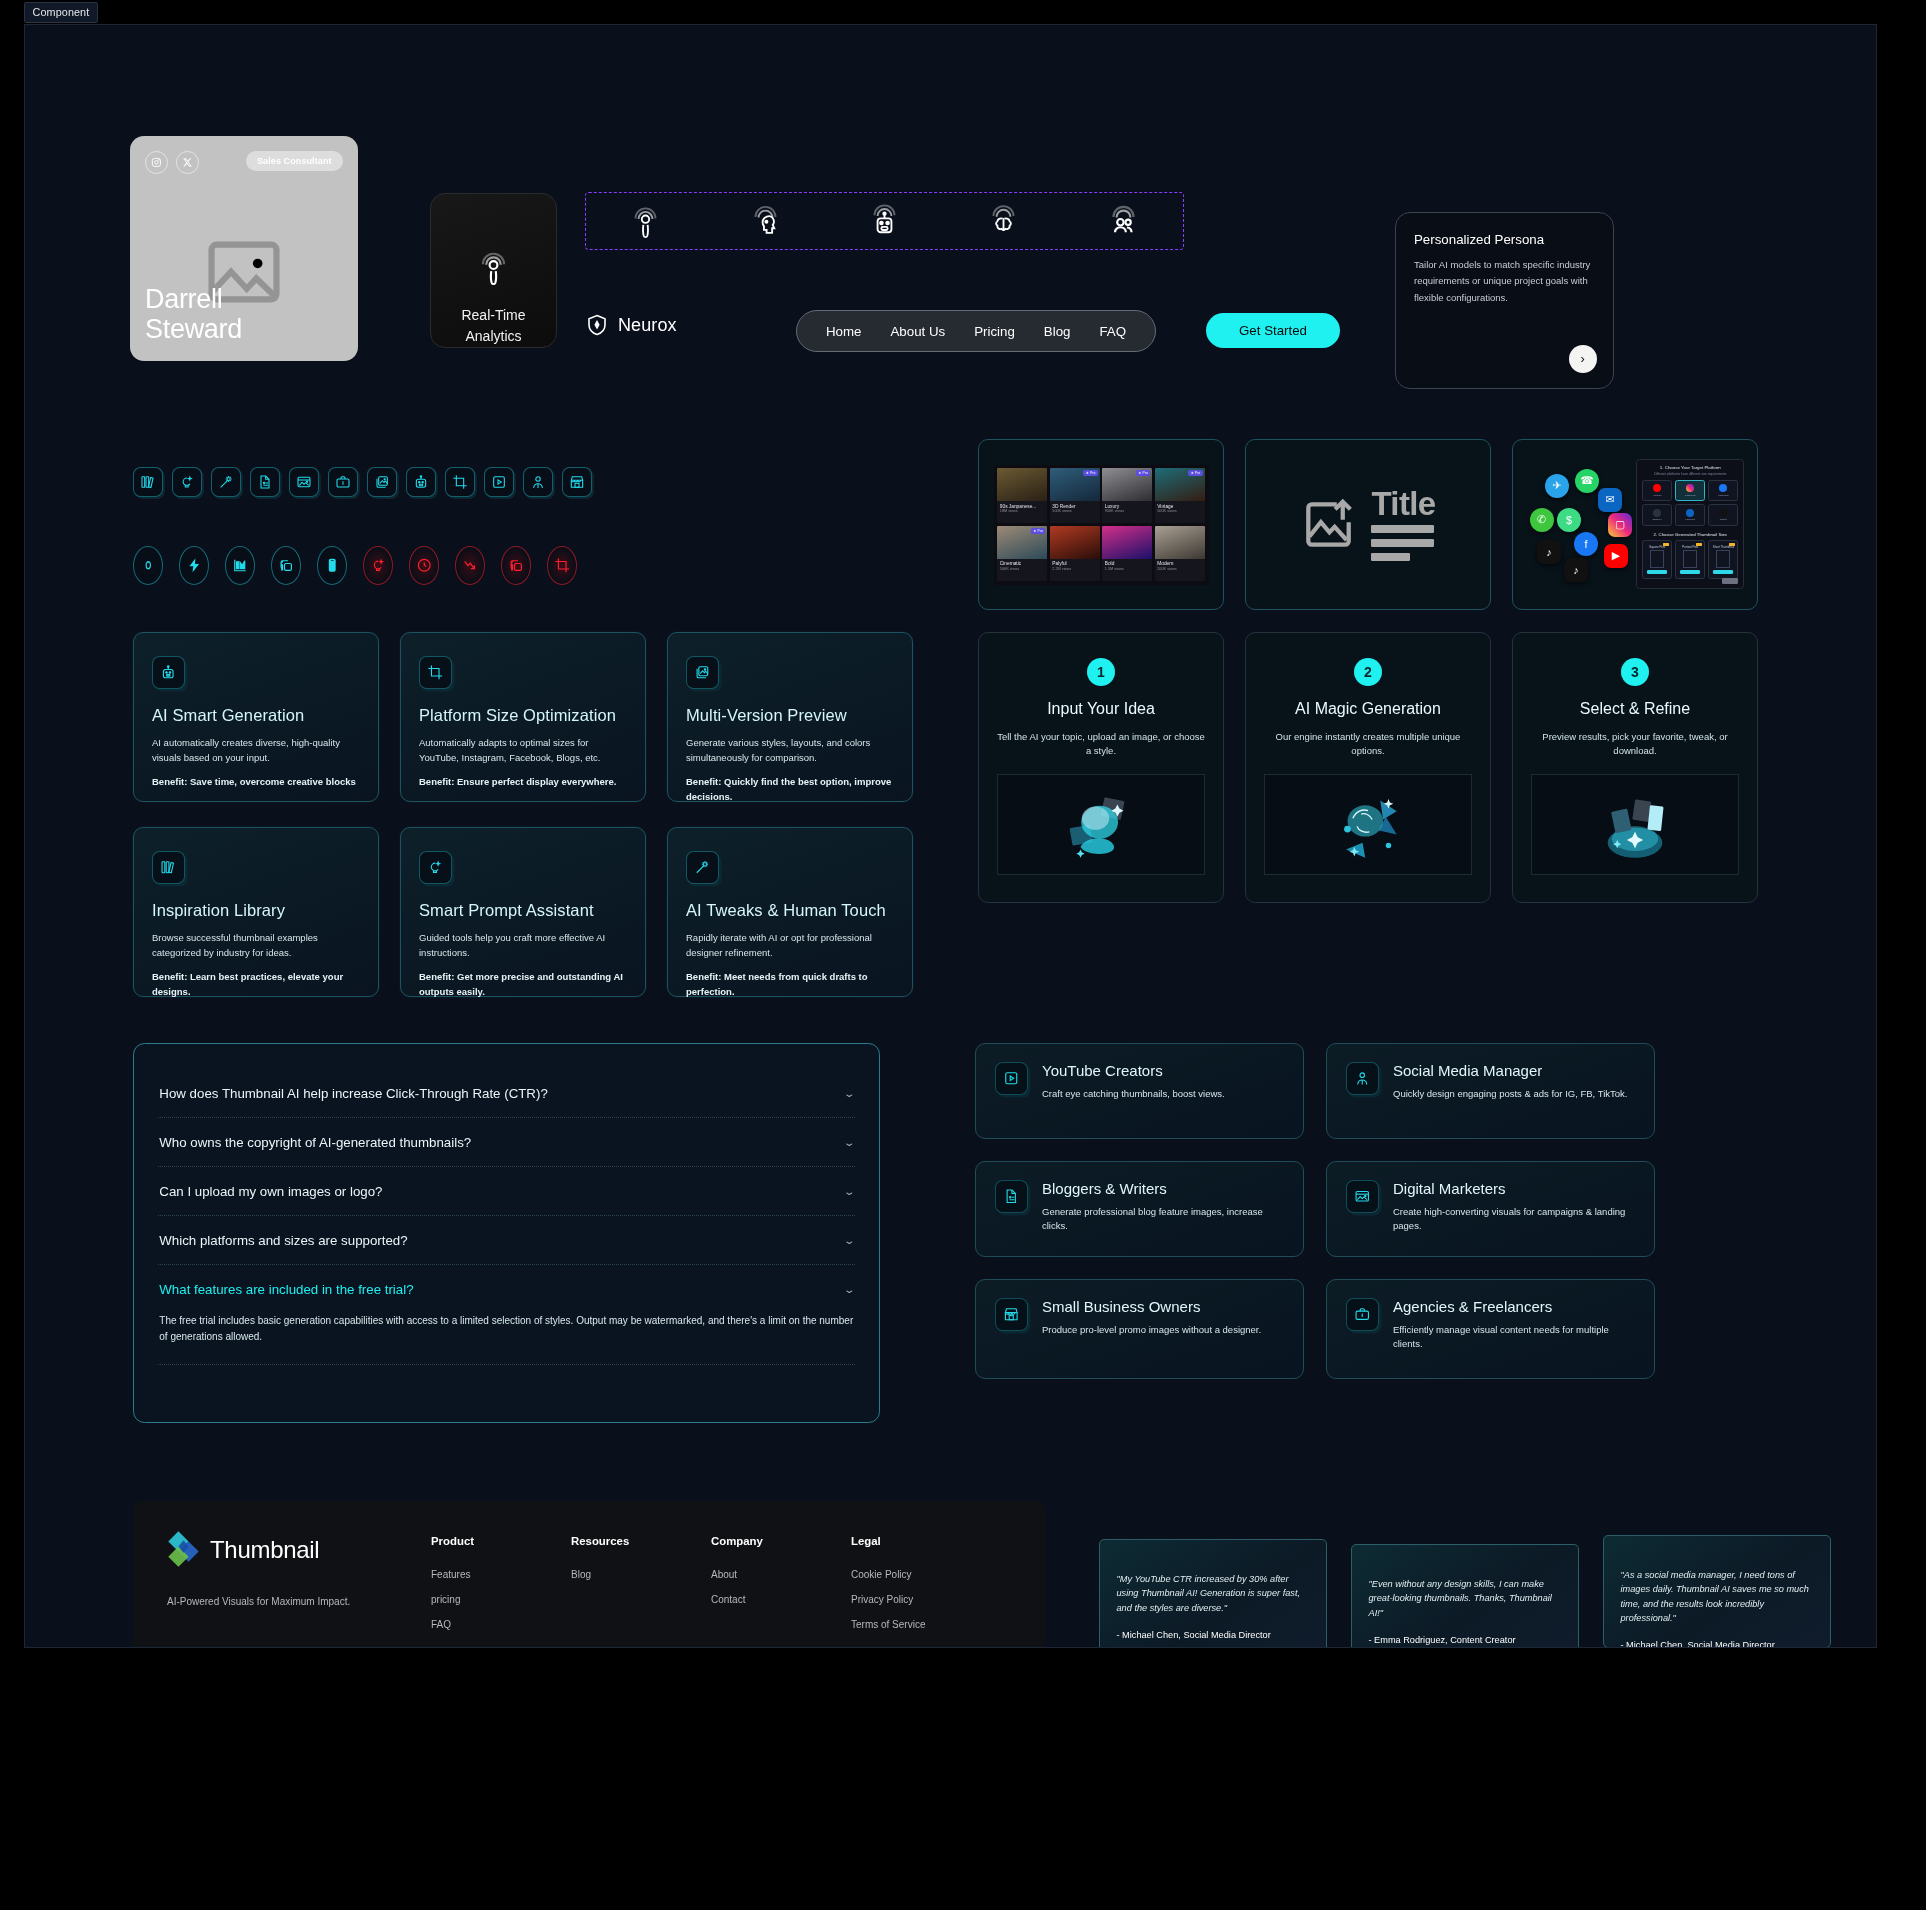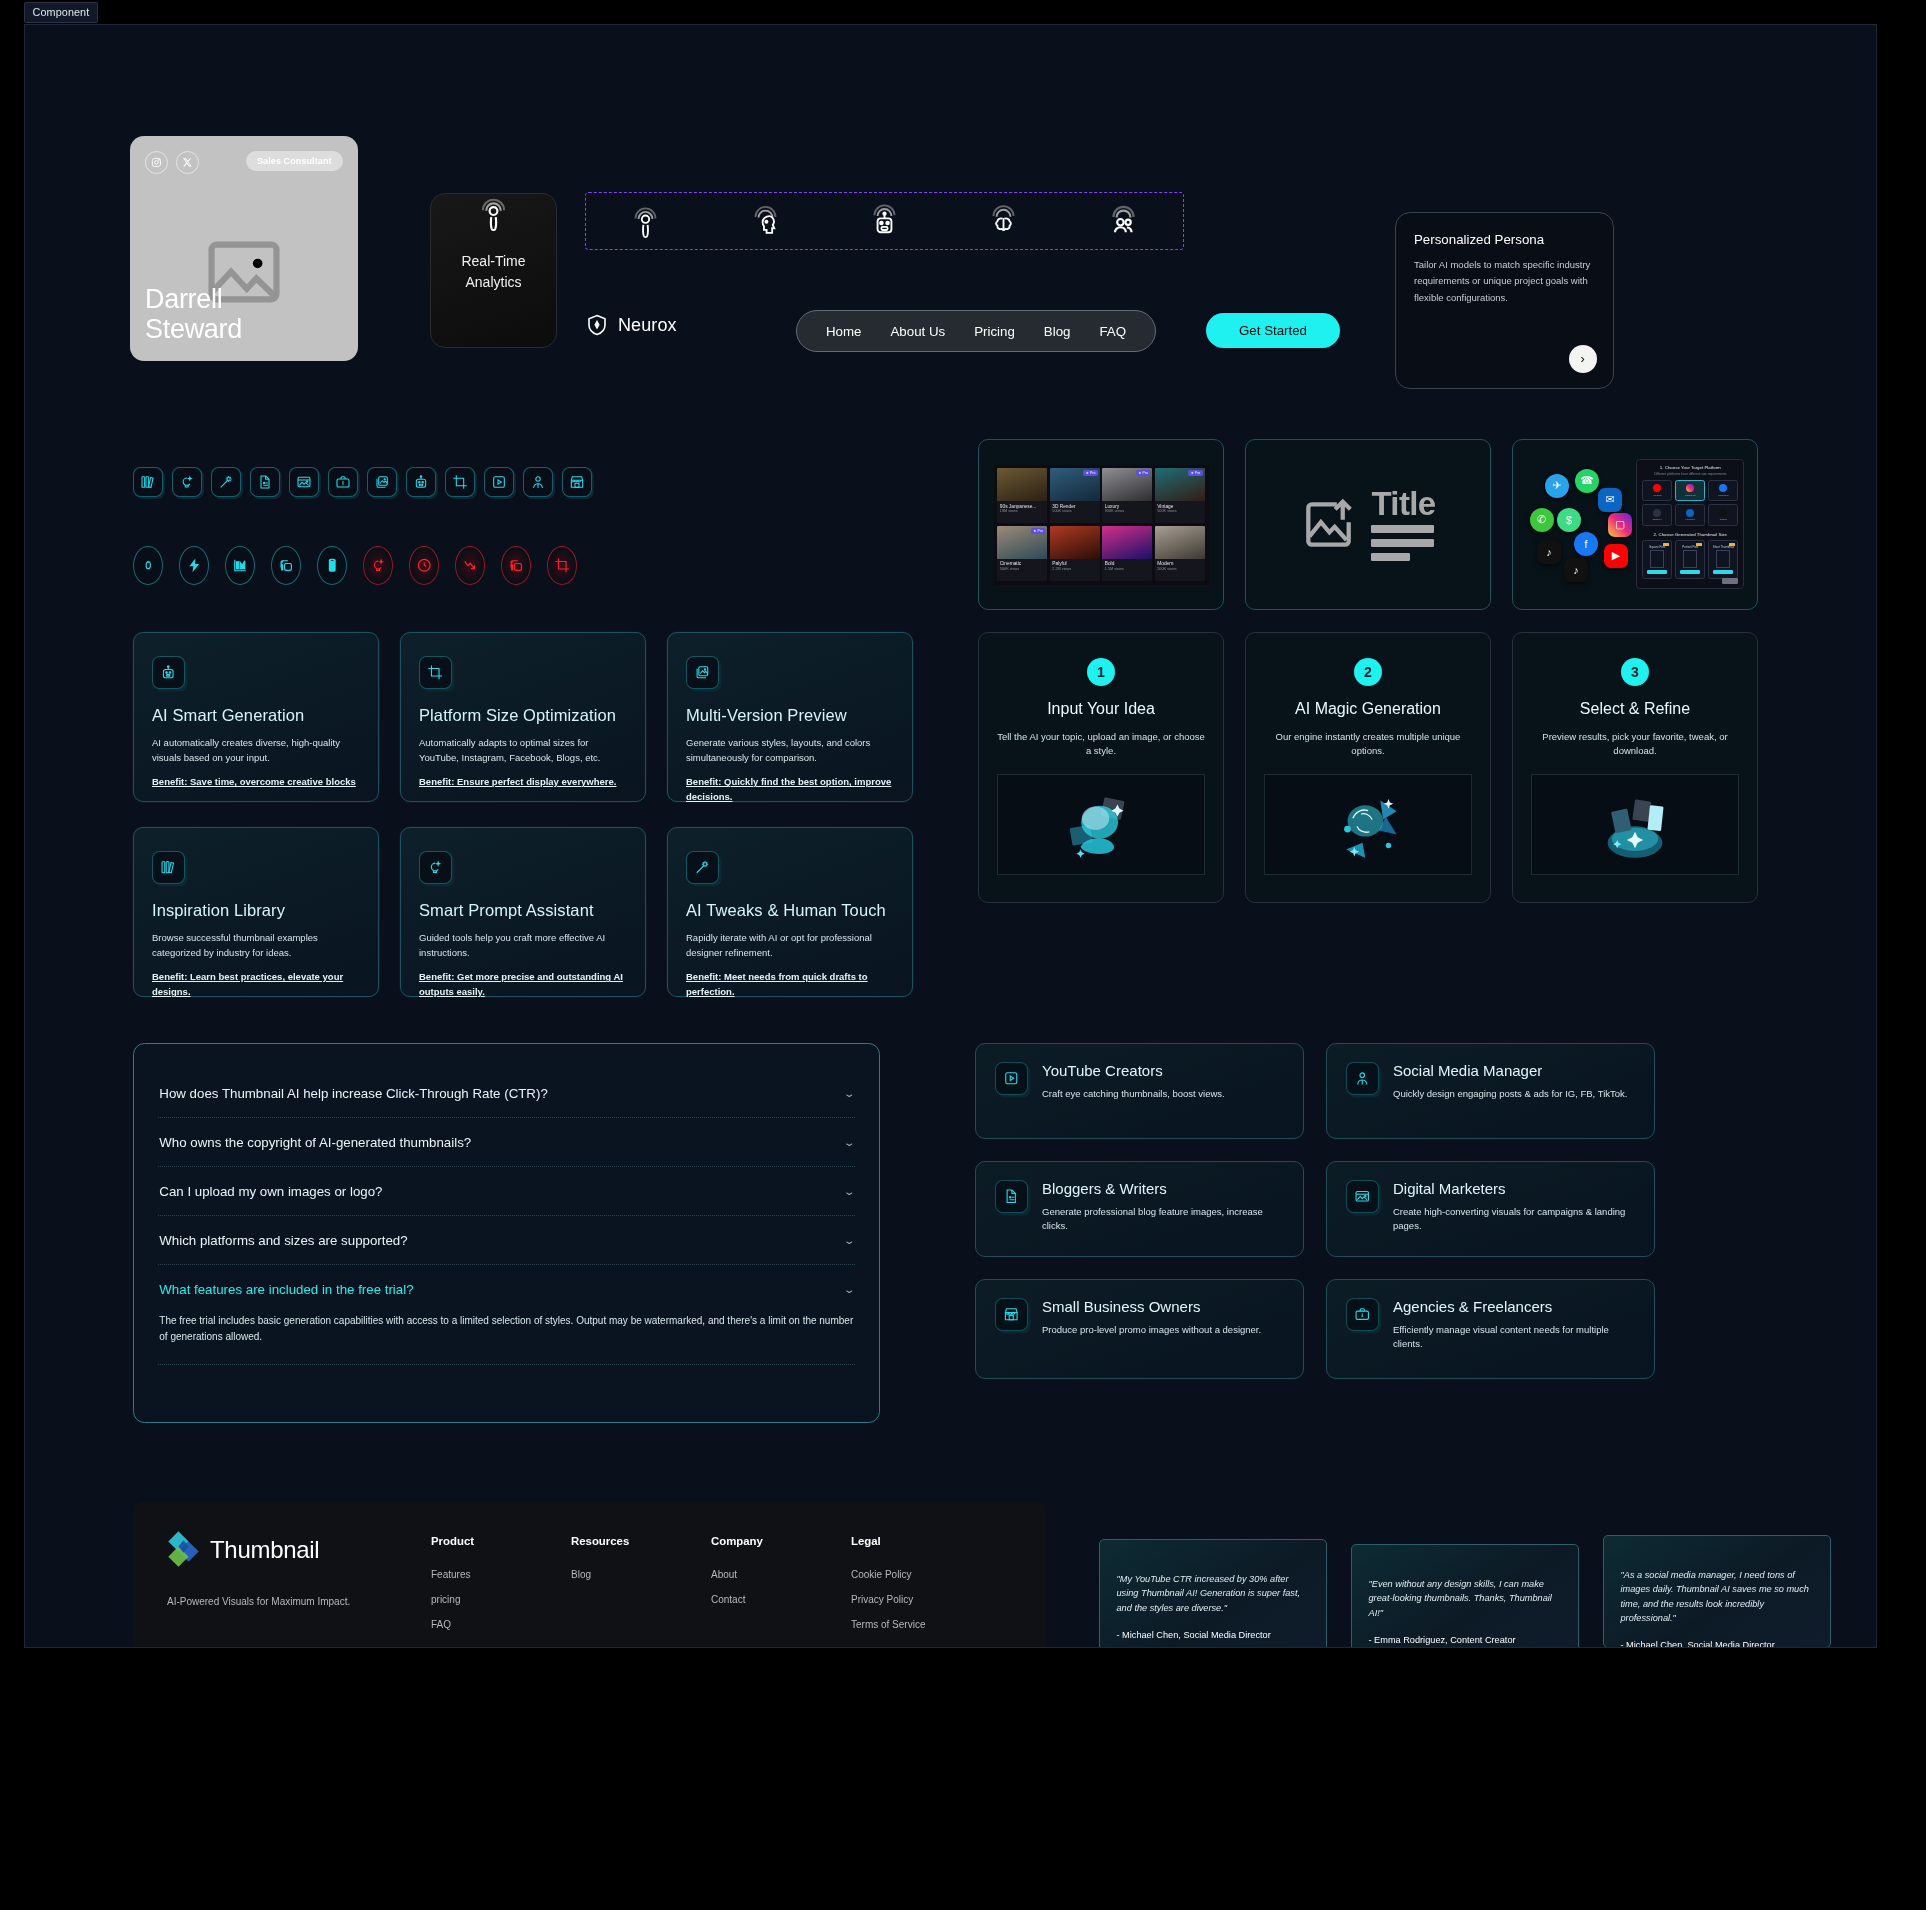--- a/index.html
+++ b/index.html
@@ -55,21 +55,21 @@
     color: #fff; font-size: 27px; font-weight: 400;
     line-height: 1.1; letter-spacing: -0.3px;
   }
 
   .rt-card {
     position: absolute; left: 405px; top: 168px;
     width: 127px; height: 155px;
     background: linear-gradient(160deg,#181818 0%,#0c0c0c 100%);
     border: 0.6px solid #2b2b2b; border-radius: 15px;
     display: flex; flex-direction: column;
-    align-items: center; justify-content: flex-start; gap: 18px;
+    align-items: center; justify-content: flex-end; gap: 18px;
   }
   .rt-card .glyph { width: 39px; height: 39px; color: #fff; }
   .rt-card .label { color: #f2f2f2; font-size: 14px; text-align: center; line-height: 1.5; }
 
   .icon-strip {
     position: absolute; left: 560px; top: 167px;
     width: 599px; height: 58px;
     border: 1.3px dashed #8b3dff; border-radius: 3.8px;
     display: flex; align-items: center; justify-content: space-around;
   }
@@ -151,21 +151,21 @@
   .feat-icon {
     width: 33px; height: 33px; border-radius: 7.6px;
     background: #071019; border: 0.6px solid rgba(34,220,235,.35);
     display: flex; align-items: center; justify-content: center;
     color: #22dcEB; margin-bottom: 16.5px;
     box-shadow: 2.5px 2.5px 0 rgba(12,46,57,.7);
   }
   .feat-icon svg { width: 16.5px; height: 16.5px; }
   .feat-title { color: #d5f6fb; font-size: 16.5px; margin-bottom: 11.4px; letter-spacing: 0.1px; }
   .feat-desc { color: #d7e6ea; font-size: 9.5px; line-height: 1.55; margin-bottom: 10px; }
-  .feat-benefit { color: #e6f4f7; font-size: 9.5px; line-height: 1.55; font-weight: 600; text-decoration: underline; }
+  .feat-benefit { color: #e6f4f7; font-size: 9.5px; line-height: 1.55; font-weight: 600; }
 
   
   .prev-row { position: absolute; left: 953px; top: 414px; display: flex; gap: 21px; }
   .prev-card {
     width: 246px; height: 171px;
     background: #081219; border: 0.6px solid #1d5360; border-radius: 10px;
     display: flex; align-items: center; justify-content: center;
     overflow: hidden; position: relative;
   }
   .thumb-grid {

